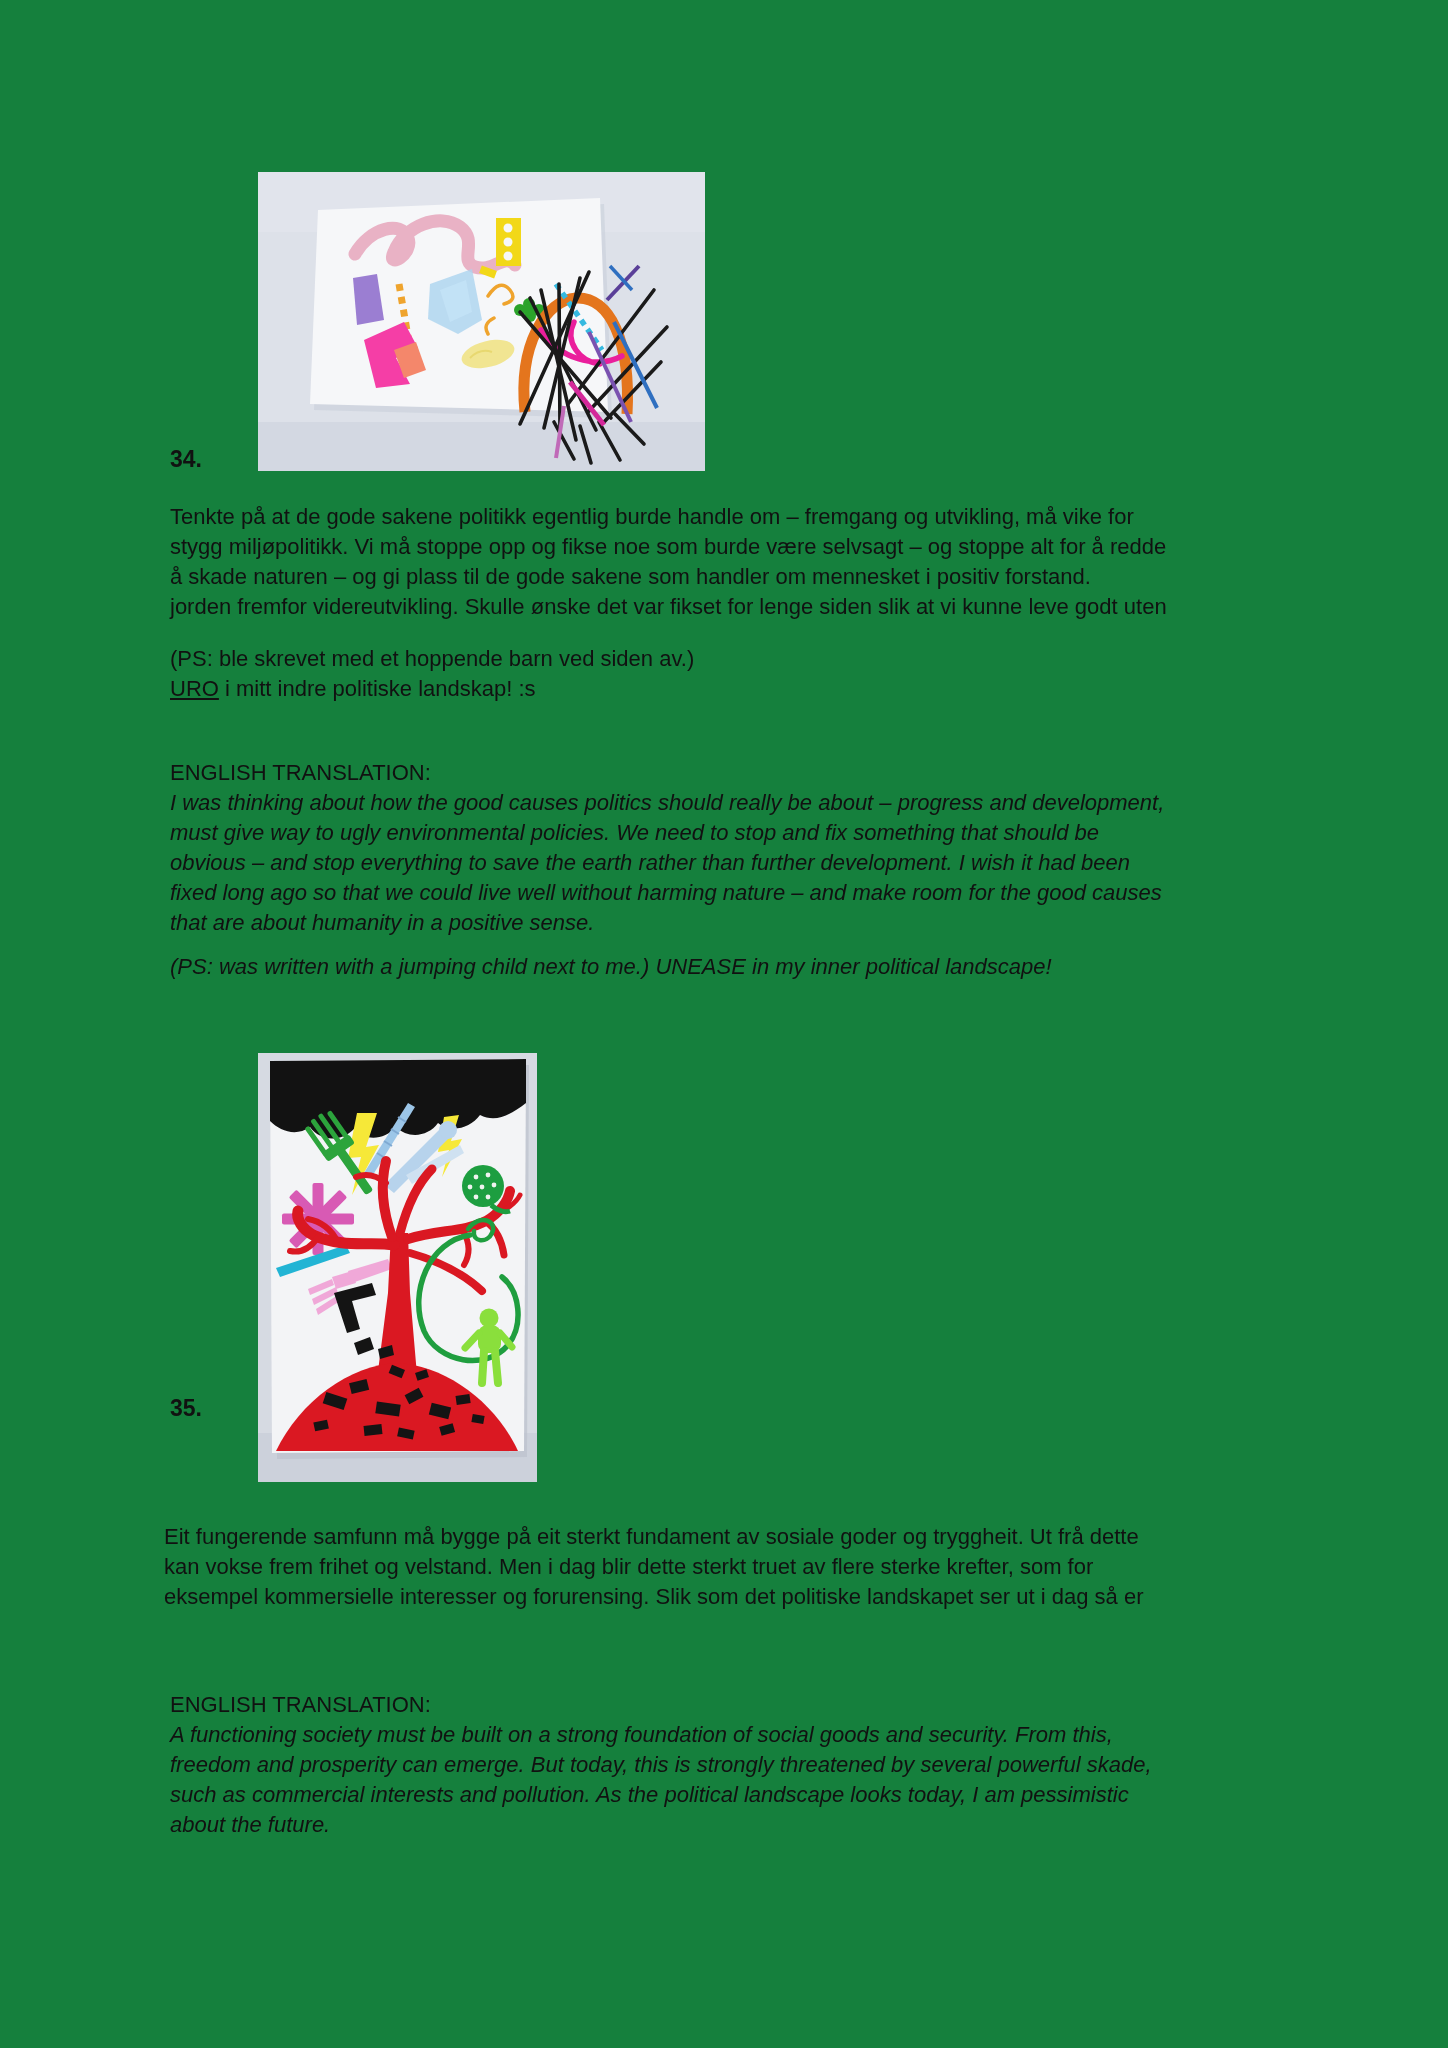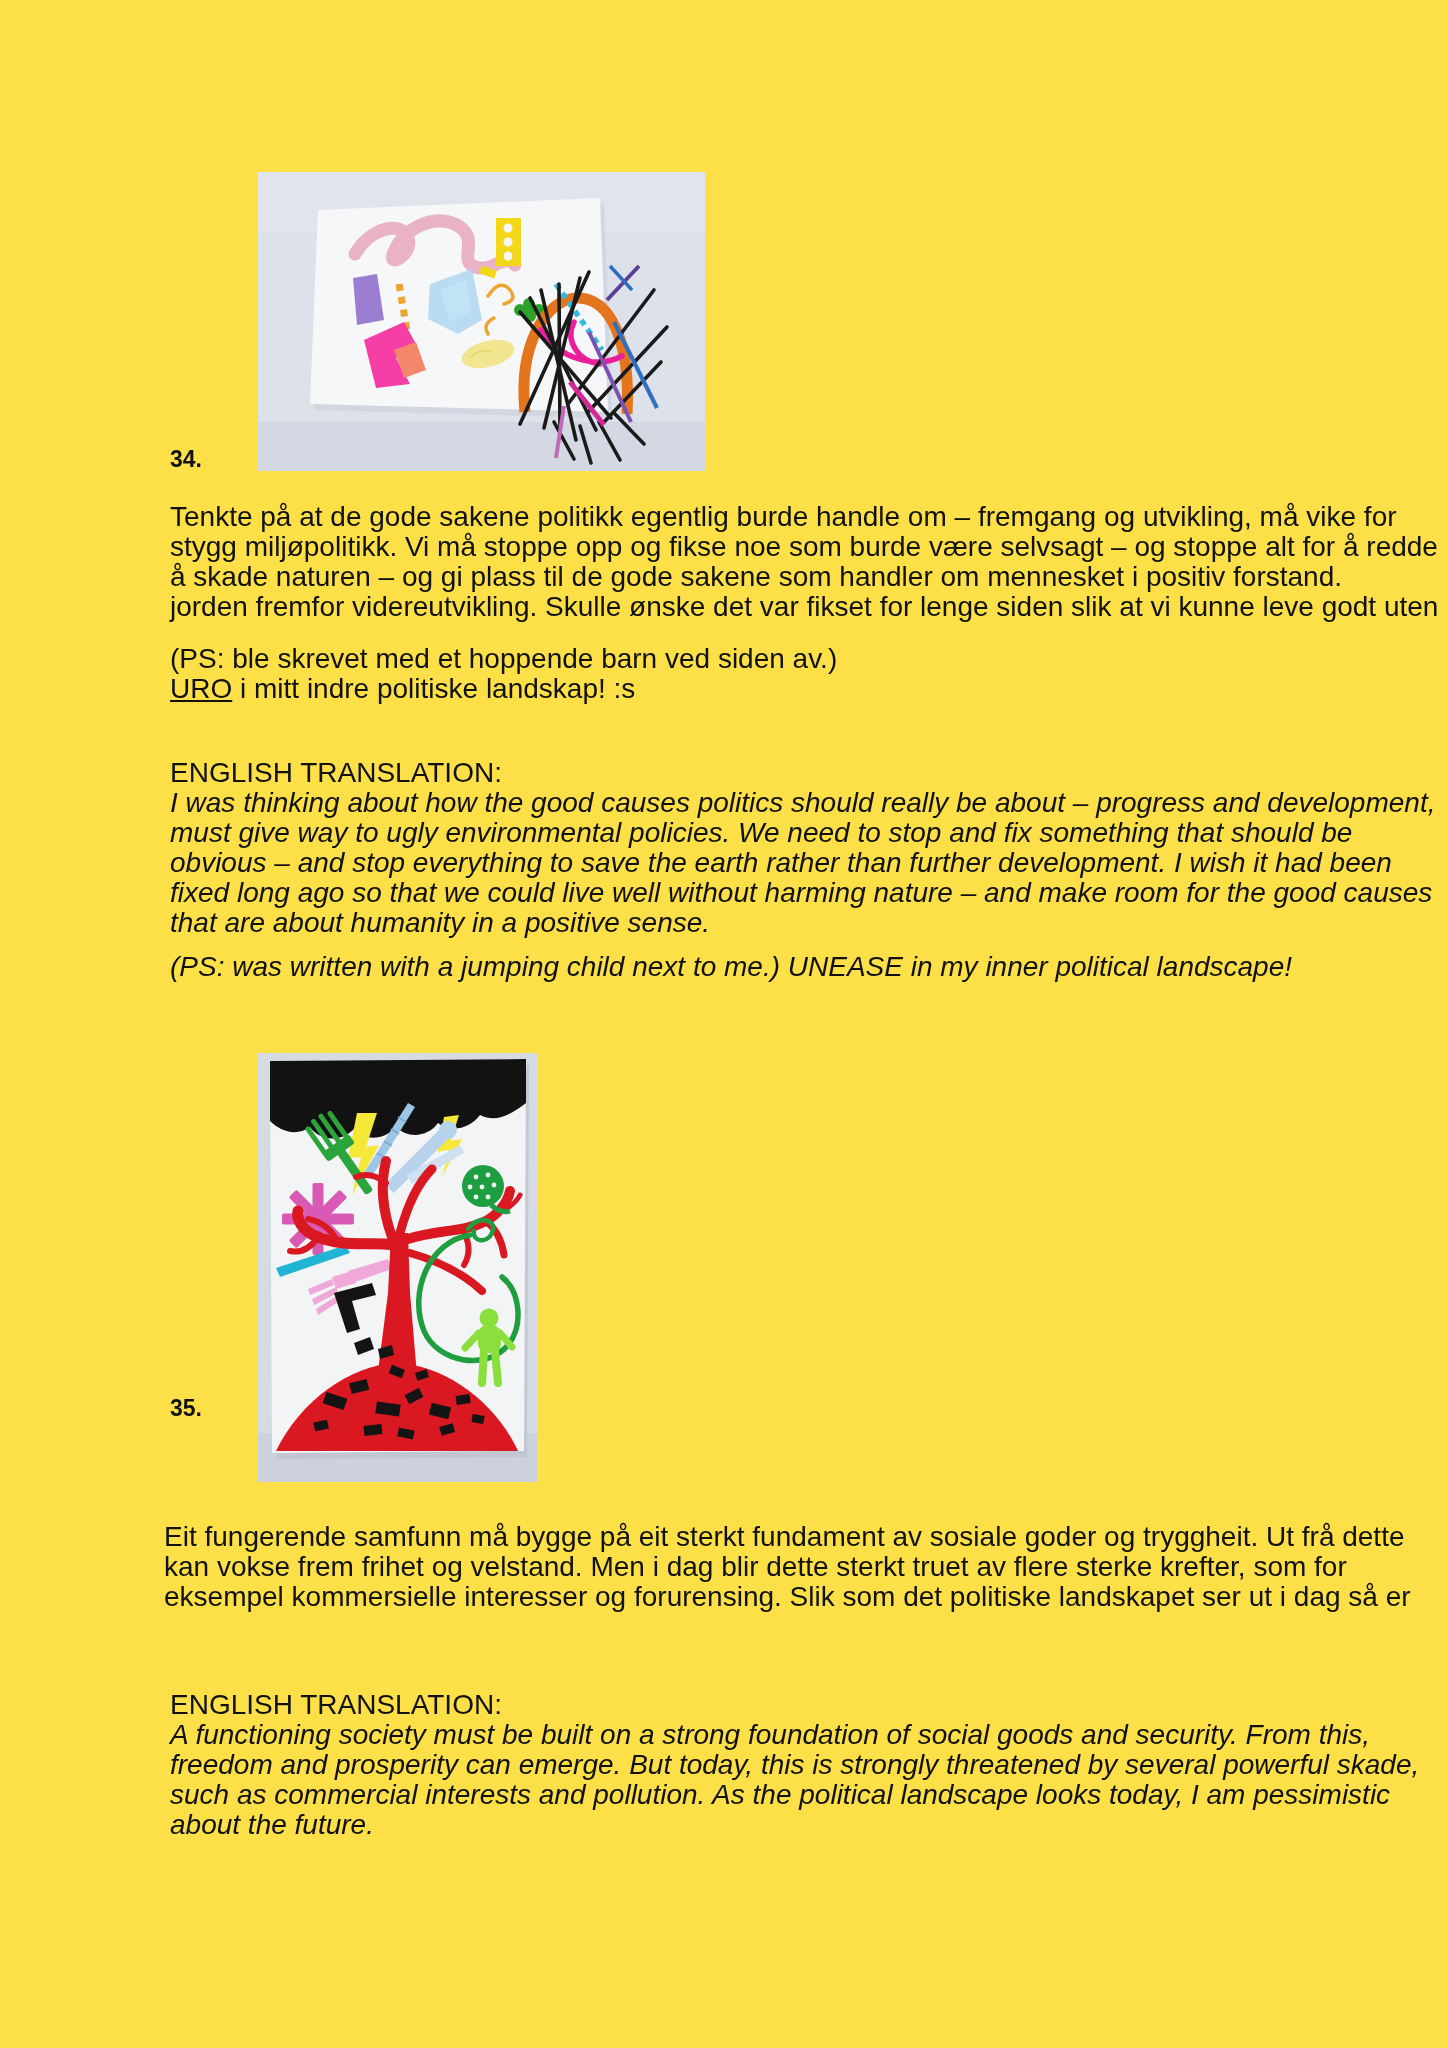--- a/index.html
+++ b/index.html
@@ -1,22 +1,22 @@
 <!DOCTYPE html>
 <html><head>
 <meta charset="utf-8">
 <style>
   html,body{margin:0;padding:0;background:#ffffff;}
   .page{
-    position:relative;width:1448px;height:2048px;background:#fde047;
+    position:relative;width:1448px;height:2048px;background:#15803d;
     font-family:"Liberation Sans", sans-serif;color:#111111;overflow:hidden;
   }
   figure{margin:0;padding:0;position:absolute;}
   figure svg{display:block;width:100%;height:100%;}
-  .body-text{position:absolute;font-size:28px;line-height:30px;white-space:nowrap;}
+  .body-text{position:absolute;font-size:22px;line-height:30px;white-space:nowrap;}
   .line{height:30px;}
   .italic{font-style:italic;}
   .label{position:absolute;font-weight:bold;font-size:23px;line-height:26px;}
   .u{text-decoration:underline;margin-top:31px;}
 </style>
 </head>
 <body>
 
 <div class="page">
 

